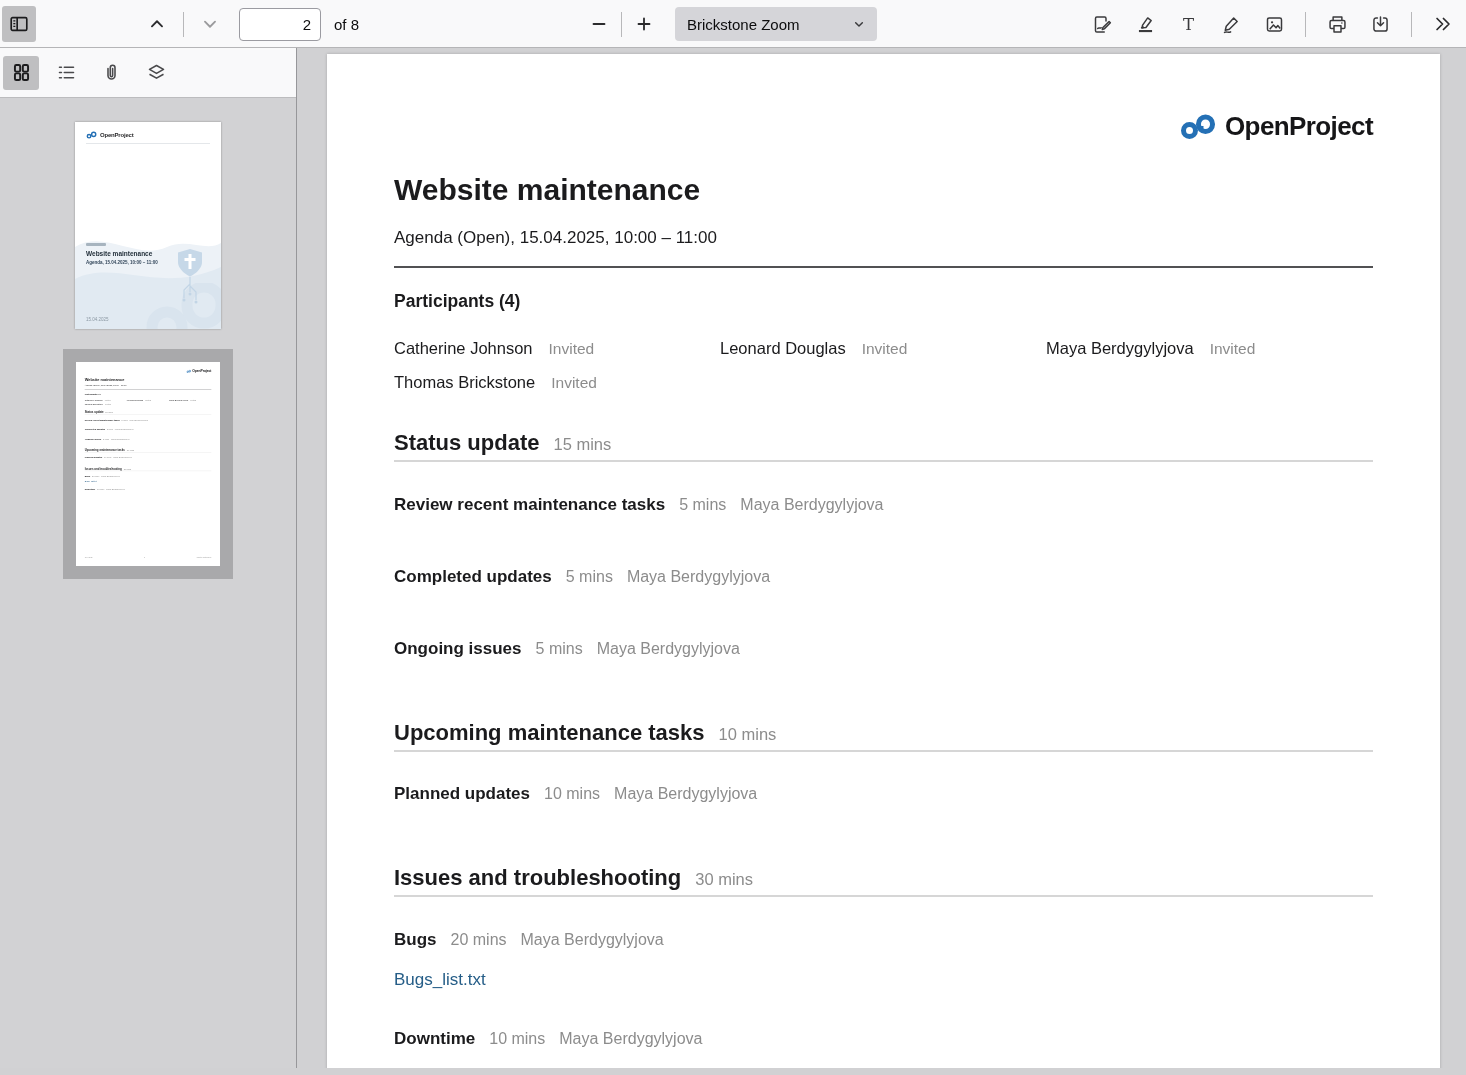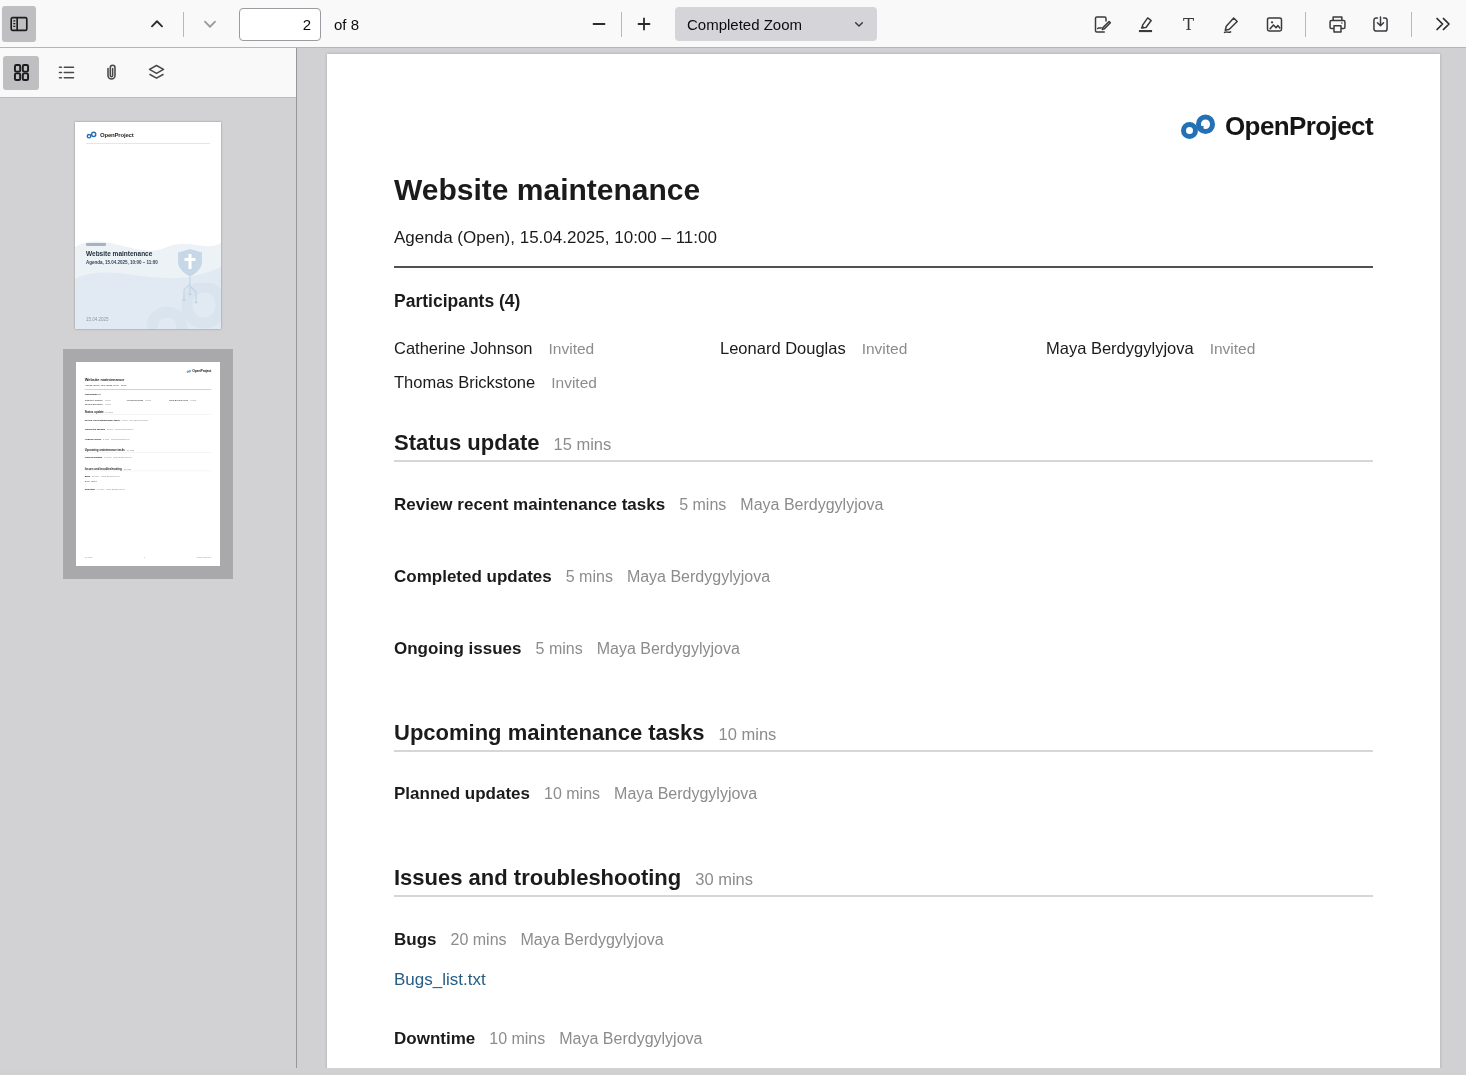--- a/index.html
+++ b/index.html
@@ -129,21 +129,21 @@
           <path d="M6 12 H18"></path>
         </svg>
     </button>
     <div class="vsep"></div>
     <button class="tb-btn">
       <svg class="icon" width="22" height="22" viewBox="0 0 24 24" fill="none" stroke="#2b2b2d" stroke-width="2" stroke-linecap="round">
           <path d="M12 6 V18 M6 12 H18"></path>
         </svg>
     </button>
     <div class="zoom-select">
-      <span class="zoom-select-label">Completed Zoom</span>
+      <span class="zoom-select-label">Brickstone Zoom</span>
       <svg class="icon" width="16" height="16" viewBox="0 0 24 24" fill="none" stroke="#3a3a3c" stroke-width="2.2" stroke-linecap="round" stroke-linejoin="round">
           <path d="M7 10 L12 15 L17 10"></path>
         </svg>
     </div>
   </div>
 
   <div class="tb-group tb-right">
     <button class="tb-btn">
       <svg class="icon" width="21" height="21" viewBox="0 0 24 24" fill="none" stroke="currentColor" stroke-width="1.7" stroke-linecap="round" stroke-linejoin="round">
         <path d="M16 8 V5 a1.5 1.5 0 0 0 -1.5 -1.5 h-9 A1.5 1.5 0 0 0 4 5 v14 a1.5 1.5 0 0 0 1.5 1.5 H14"></path>

